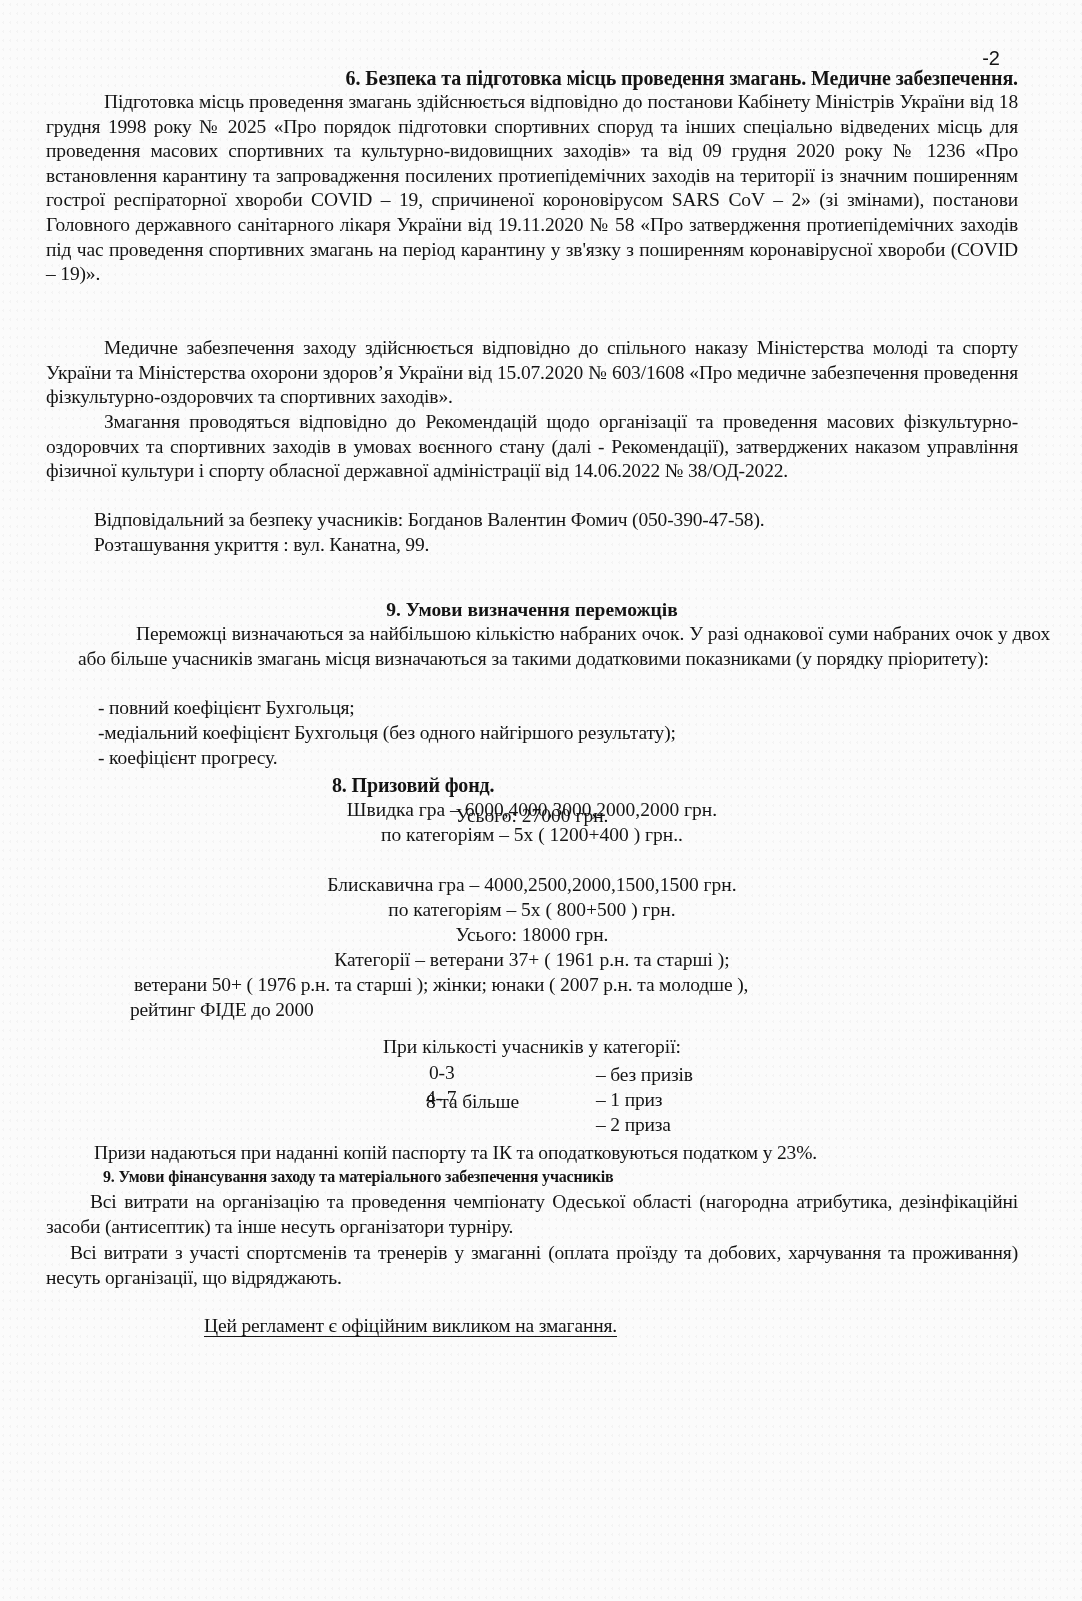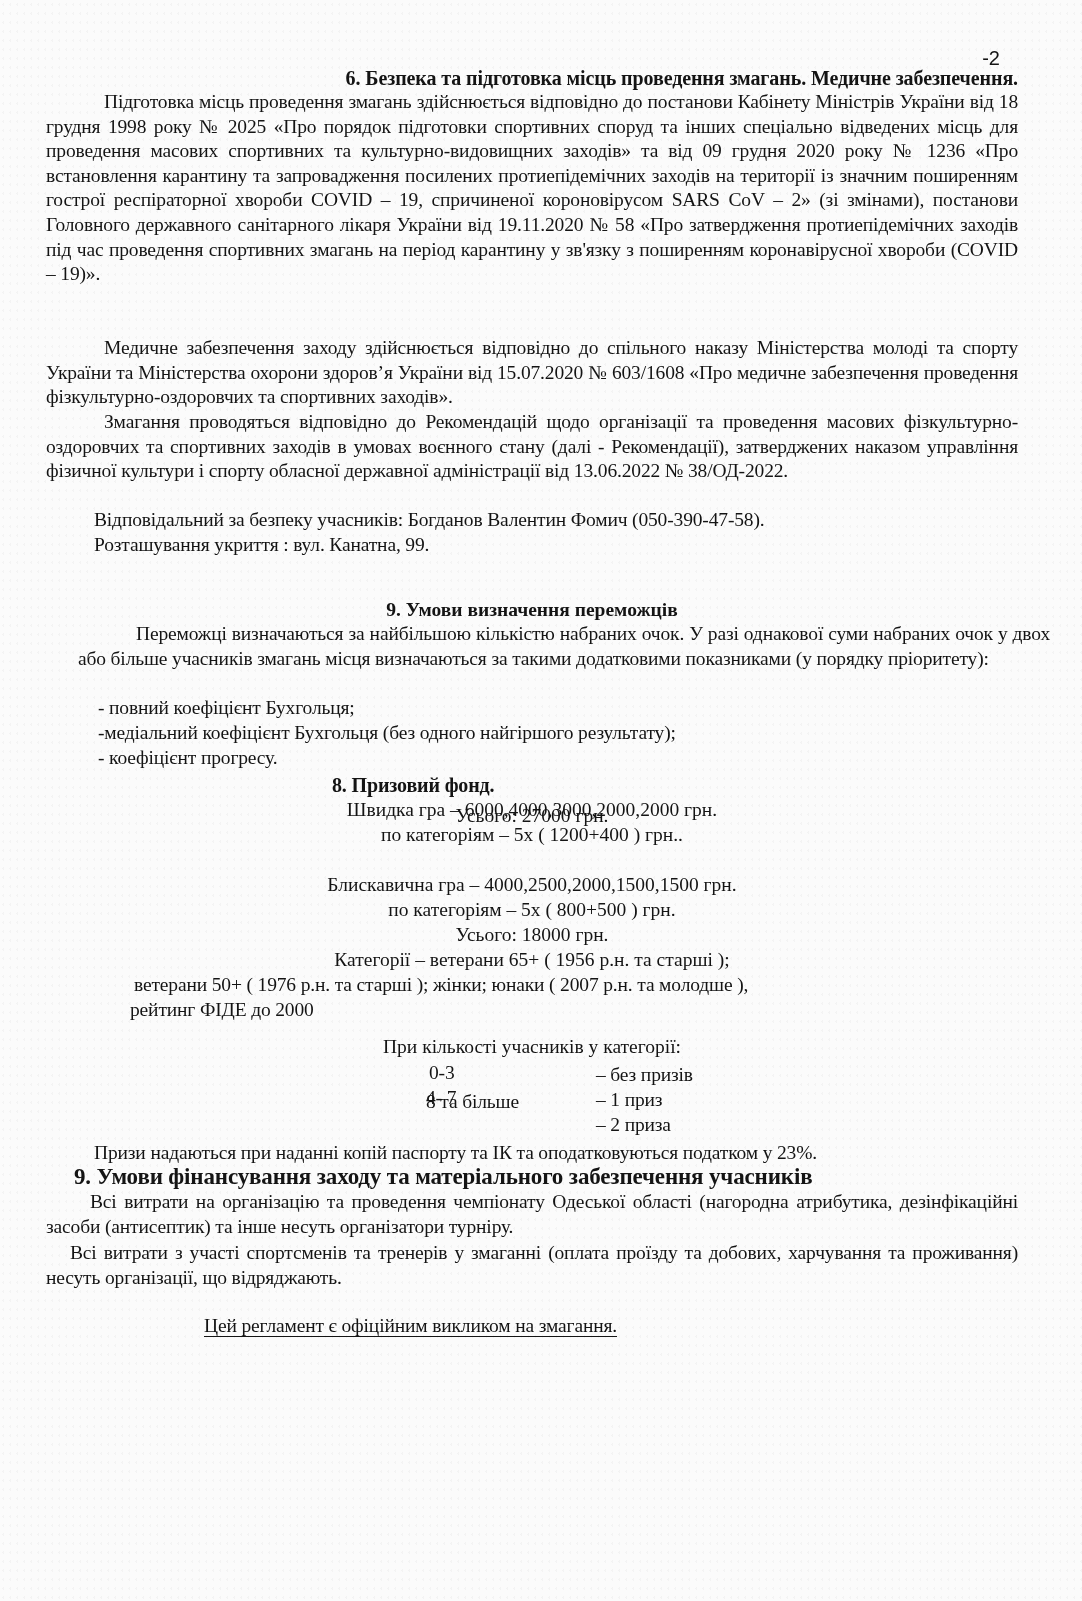--- a/index.html
+++ b/index.html
@@ -80,21 +80,21 @@
 <div class="page-number">-2</div>
 
 <div class="page">
 
   <div class="sec6-title">6. Безпека та підготовка місць проведення змагань. Медичне забезпечення.</div>
 
   <div class="para indent" style="top:90px;">Підготовка місць проведення змагань здійснюється відповідно до постанови Кабінету Міністрів України від 18 грудня 1998 року № 2025 «Про порядок підготовки спортивних споруд та інших спеціально відведених місць для проведення масових спортивних та культурно-видовищних заходів» та від 09 грудня 2020 року № 1236 «Про встановлення карантину та запровадження посилених протиепідемічних заходів на території із значним поширенням гострої респіраторної хвороби COVID – 19, спричиненої короновірусом SARS CoV – 2» (зі змінами), постанови Головного державного санітарного лікаря України від 19.11.2020 № 58 «Про затвердження протиепідемічних заходів під час проведення спортивних змагань на період карантину у зв'язку з поширенням коронавірусної хвороби (COVID – 19)».</div>
 
   <div class="para indent" style="top:336px;">Медичне забезпечення заходу здійснюється відповідно до спільного наказу Міністерства молоді та спорту України та Міністерства охорони здоров’я України від 15.07.2020 № 603/1608 «Про медичне забезпечення проведення фізкультурно-оздоровчих та спортивних заходів».</div>
 
-  <div class="para indent" style="top:410px;">Змагання проводяться відповідно до Рекомендацій щодо організації та проведення масових фізкультурно-оздоровчих та спортивних заходів в умовах воєнного стану (далі - Рекомендації), затверджених наказом управління фізичної культури і спорту обласної державної адміністрації від 13.06.2022 № 38/ОД-2022.</div>
+  <div class="para indent" style="top:410px;">Змагання проводяться відповідно до Рекомендацій щодо організації та проведення масових фізкультурно-оздоровчих та спортивних заходів в умовах воєнного стану (далі - Рекомендації), затверджених наказом управління фізичної культури і спорту обласної державної адміністрації від 14.06.2022 № 38/ОД-2022.</div>
 
   <div class="line" style="top:508px; left:48px;">Відповідальний за безпеку учасників: Богданов Валентин Фомич (050-390-47-58).</div>
 
   <div class="line" style="top:533px; left:48px;">Розташування укриття : вул. Канатна, 99.</div>
 
   <div class="center bold" style="top:598px;">9. Умови визначення переможців</div>
 
   <div class="para indent" style="top:622px;margin-left:32px;">Переможці визначаються за найбільшою кількістю набраних  очок. У разі однакової суми набраних очок у двох або більше учасників змагань місця визначаються за такими додатковими показниками (у порядку пріоритету):</div>
 
   <div class="line" style="top:696px; left:52px;">- повний коефіцієнт Бухгольця;</div>
@@ -102,37 +102,37 @@
   <div class="line" style="top:746px; left:52px;">- коефіцієнт прогресу.</div>
 
   <div class="line bold" style="top:773px; left:286px; font-size:20px;">8. Призовий фонд.</div>
 
   <div class="center" style="top:798px;">Швидка гра – 6000,4000,3000,2000,2000 грн.</div>
   <div class="center" style="top:823px;">по категоріям – 5х ( 1200+400 ) грн..</div>
   <div class="center" style="top:804px;">Усього:  27000 грн.</div>
   <div class="center" style="top:873px;">Блискавична гра – 4000,2500,2000,1500,1500 грн.</div>
   <div class="center" style="top:898px;">по категоріям – 5х ( 800+500 ) грн.</div>
   <div class="center" style="top:923px;">Усього:  18000 грн.</div>
-  <div class="center" style="top:948px;">Категорії – ветерани 65+ ( 1956 р.н. та старші );</div>
+  <div class="center" style="top:948px;">Категорії – ветерани 37+ ( 1961 р.н. та старші );</div>
   <div class="line" style="top:973px; left:88px;">ветерани 50+ ( 1976 р.н. та старші ); жінки; юнаки ( 2007 р.н. та молодше ),</div>
   <div class="line" style="top:998px; left:84px;">рейтинг ФІДЕ до 2000</div>
 
   <div class="center" style="top:1035px;">При кількості учасників у категорії:</div>
 
   <div>
     <div class="line" style="top:1061px; left:383px;">0-3</div>
     <div class="line" style="top:1063px; left:550px;">– без призів</div>
     <div class="line" style="top:1086px; left:380px;">4- 7</div>
     <div class="line" style="top:1088px; left:550px;">– 1 приз</div>
     <div class="line" style="top:1090px; left:380px;">8 та більше</div>
     <div class="line" style="top:1113px; left:550px;">– 2 приза</div>
   </div>
 
   <div class="line" style="top:1141px; left:48px;">Призи надаються при наданні копій паспорту та ІК та оподатковуються податком у 23%.</div>
 
-  <div class="line bold" style="top:1165px; left:28px; font-size:23px;">9. Умови фінансування заходу та матеріального забезпечення учасників</div>
+  <div class="line bold" style="top:1165px; left:57px; font-size:16px;">9. Умови фінансування заходу та матеріального забезпечення учасників</div>
 
   <div class="para indent" style="top:1190px; text-indent:44px;">Всі витрати на організацію та проведення чемпіонату Одеської області (нагородна атрибутика, дезінфікаційні засоби (антисептик) та інше несуть організатори турніру.</div>
 
   <div class="para indent" style="top:1241px; text-indent:24px;">Всі витрати з участі спортсменів та тренерів у змаганні (оплата проїзду та добових, харчування та проживання) несуть організації, що відряджають.</div>
 
   <div class="line underline" style="top:1314px; left:158px;">Цей регламент є офіційним викликом на змагання.</div>
 </div>
 
 </body></html>

